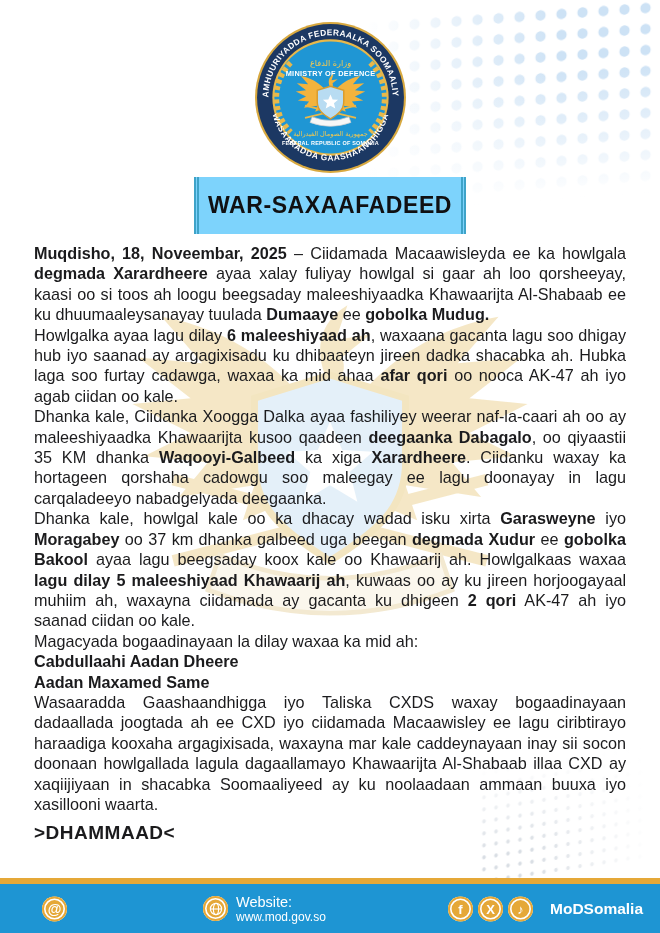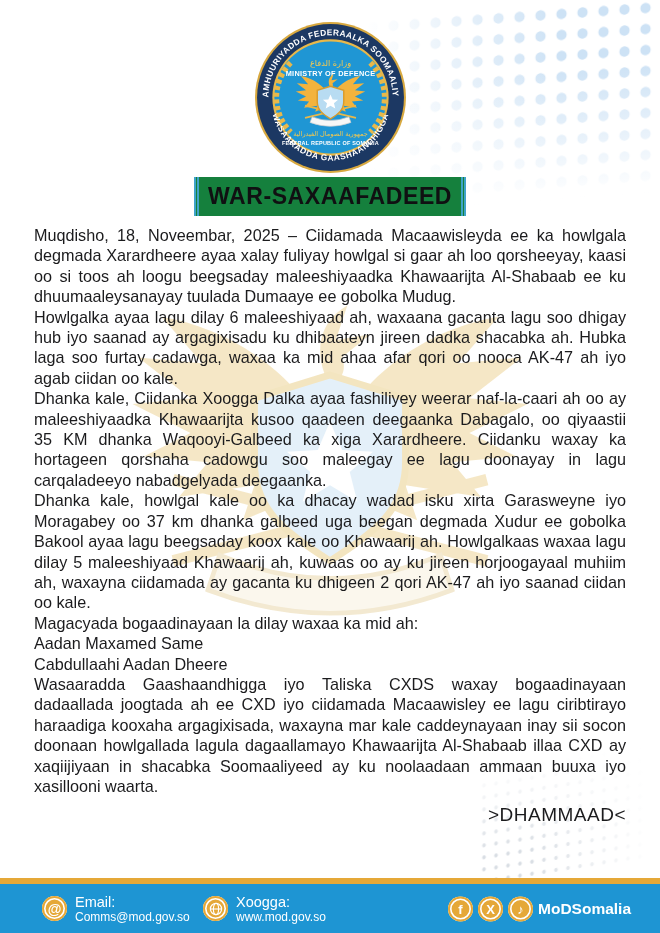--- a/index.html
+++ b/index.html
@@ -36,34 +36,34 @@
   
   .watermark {
     position:absolute; top:282px; left:50%; transform:translateX(-50%);
     width:430px; opacity:.75; pointer-events:none;
   }
   
   .header { position:relative; text-align:center; padding-top:21px; }
   .logo-svg { width:153px; height:153px; display:block; margin:0 auto; }
   .title-wrap { margin-top:3px; text-align:center; }
   .title {
-    display:inline-block; background:#15803d; color:#101012;
+    display:inline-block; background:#7dd3fc; color:#101012;
     font-weight:bold; font-size:23px; letter-spacing:.6px;
-    padding:6px 9px; line-height:27px;
+    padding:15px 9px; line-height:27px;
     border-left:5px double #3fa3c8; border-right:5px double #3fa3c8;
   }
   
   .content { position:relative; padding:9px 34px 0 34px; }
   .para {
     margin:0; font-size:16.2px; line-height:20.4px;
     text-align:justify; color:#1b1b1d;
   }
   .para.gap { }
-  .para.center { text-align:right; font-size:19px; line-height:24px; margin-top:7px; letter-spacing:.5px; }
-  .b { font-weight:normal; }
+  .para.center { text-align:left; font-size:19px; line-height:24px; margin-top:7px; letter-spacing:.5px; }
+  .b { font-weight:bold; }
   
   .footer {
     position:absolute; left:0; right:0; bottom:0; height:49px;
     background:#1e95d3; border-top:6px solid #e5a838; color:#fff;
   }
   .f-group { position:absolute; top:50%; transform:translateY(-50%); display:flex; align-items:center; }
   .f-email { left:42px; }
   .f-web { left:203px; }
   .f-social { left:448px; }
   .ic {
@@ -74,21 +74,21 @@
   .at-glyph { font-size:14px; font-weight:bold; line-height:1; }
   .f-text { margin-left:8px; }
   .f-label { font-size:14.5px; line-height:16px; }
   .f-value { font-size:12px; line-height:14px; }
   .soc-circle {
     width:25px; height:25px; border-radius:50%; background:#e5a838; margin-right:5px;
     box-shadow: inset 0 0 0 2px #e5a838, inset 0 0 0 3.6px #ffffff;
     display:flex; align-items:center; justify-content:center; color:#fff;
   }
   .soc-glyph { font-size:13px; font-weight:bold; line-height:1; }
-  .soc-handle { font-size:15.5px; font-weight:bold; margin-left:0; }
+  .soc-handle { font-size:15.5px; font-weight:bold; margin-left:12px; }
 </style>
 </head>
 <body>
 
 <div class="page">
 
   <div class="dots-tr"></div>
   <div class="dots-br"></div>
 
   <svg class="watermark" viewBox="38 48 74 58" aria-hidden="true">
@@ -137,46 +137,42 @@
       <span class="title">WAR-SAXAAFADEED</span>
     </div>
   </div>
 
   <div class="content">
       <p class="para"><span class="b">Muqdisho, 18, Noveembar, 2025</span><span> – Ciidamada Macaawisleyda ee ka howlgala </span><span class="b">degmada Xarardheere</span><span> ayaa xalay fuliyay howlgal si gaar ah loo qorsheeyay, kaasi oo si toos ah loogu beegsaday maleeshiyaadka Khawaarijta Al-Shabaab ee ku dhuumaaleysanayay tuulada </span><span class="b">Dumaaye</span><span> ee </span><span class="b">gobolka Mudug.</span></p>
       <p class="para gap"><span>Howlgalka ayaa lagu dilay </span><span class="b">6 maleeshiyaad ah</span><span>, waxaana gacanta lagu soo dhigay hub iyo saanad ay argagixisadu ku dhibaateyn jireen dadka shacabka ah. Hubka laga soo furtay cadawga, waxaa ka mid ahaa </span><span class="b">afar qori</span><span> oo nooca AK-47 ah iyo agab ciidan oo kale.</span></p>
       <p class="para gap"><span>Dhanka kale, Ciidanka Xoogga Dalka ayaa fashiliyey weerar naf-la-caari ah oo ay maleeshiyaadka Khawaarijta kusoo qaadeen </span><span class="b">deegaanka Dabagalo</span><span>, oo qiyaastii 35 KM dhanka </span><span class="b">Waqooyi-Galbeed</span><span> ka xiga </span><span class="b">Xarardheere</span><span>. Ciidanku waxay ka hortageen qorshaha cadowgu soo maleegay ee lagu doonayay in lagu carqaladeeyo nabadgelyada deegaanka.</span></p>
       <p class="para gap"><span>Dhanka kale, howlgal kale oo ka dhacay wadad isku xirta </span><span class="b">Garasweyne</span><span> iyo </span><span class="b">Moragabey</span><span> oo 37 km dhanka galbeed uga beegan </span><span class="b">degmada Xudur</span><span> ee </span><span class="b">gobolka Bakool</span><span> ayaa lagu beegsaday koox kale oo Khawaarij ah. Howlgalkaas waxaa </span><span class="b">lagu dilay 5 maleeshiyaad Khawaarij ah</span><span>, kuwaas oo ay ku jireen horjoogayaal muhiim ah, waxayna ciidamada ay gacanta ku dhigeen </span><span class="b">2 qori</span><span> AK-47 ah iyo saanad   ciidan oo kale.</span></p>
       <p class="para"><span>Magacyada bogaadinayaan la dilay waxaa ka mid ah:</span></p>
+      <p class="para"><span class="b">Cabdullaahi Aadan Dheere</span></p>
       <p class="para"><span class="b">Aadan Maxamed Same</span></p>
-      <p class="para"><span class="b">Cabdullaahi Aadan Dheere</span></p>
       <p class="para gap"><span>Wasaaradda Gaashaandhigga iyo Taliska CXDS waxay bogaadinayaan dadaallada joogtada ah ee CXD iyo ciidamada Macaawisley ee lagu ciribtirayo haraadiga kooxaha argagixisada, waxayna mar kale caddeynayaan inay sii socon doonaan howlgallada lagula dagaallamayo Khawaarijta Al-Shabaab illaa CXD ay xaqiijiyaan in shacabka Soomaaliyeed ay ku noolaadaan ammaan buuxa iyo xasillooni waarta.</span></p>
       <p class="para gap center"><span class="b">&gt;DHAMMAAD&lt;</span></p>
     </div>
 
   <div class="footer">
     <div class="f-group f-email">
       <div class="ic">
         <span class="at-glyph">@</span>
-      </div>
-      <div class="f-text">
-        <div class="f-label">Email:</div>
-        <div class="f-value">Comms@mod.gov.so</div>
       </div>
     </div>
     <div class="f-group f-web">
       <div class="ic">
         <svg width="14" height="14" viewBox="0 0 14 14" aria-hidden="true">
           <circle cx="7" cy="7" r="5.6" fill="none" stroke="#fff" stroke-width="1.2"></circle>
           <line x1="1.4" y1="7" x2="12.6" y2="7" stroke="#fff" stroke-width="1.1"></line>
           <ellipse cx="7" cy="7" rx="2.6" ry="5.6" fill="none" stroke="#fff" stroke-width="1.1"></ellipse>
         </svg>
       </div>
       <div class="f-text">
-        <div class="f-label">Xoogga:</div>
+        <div class="f-label">Website:</div>
         <div class="f-value">www.mod.gov.so</div>
       </div>
     </div>
     <div class="f-group f-social">
       <div style="display:flex;">
           <div class="soc-circle">
             <span class="soc-glyph">f</span>
           </div>
           <div class="soc-circle">
             <span class="soc-glyph">X</span>

